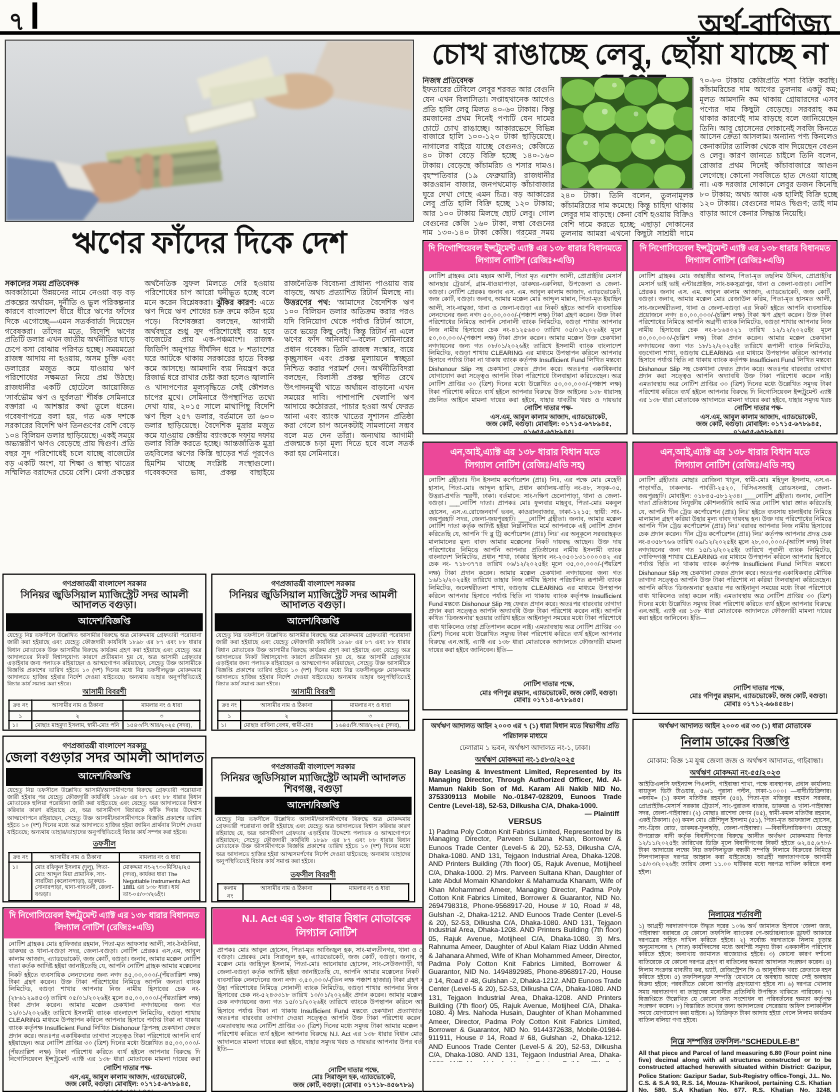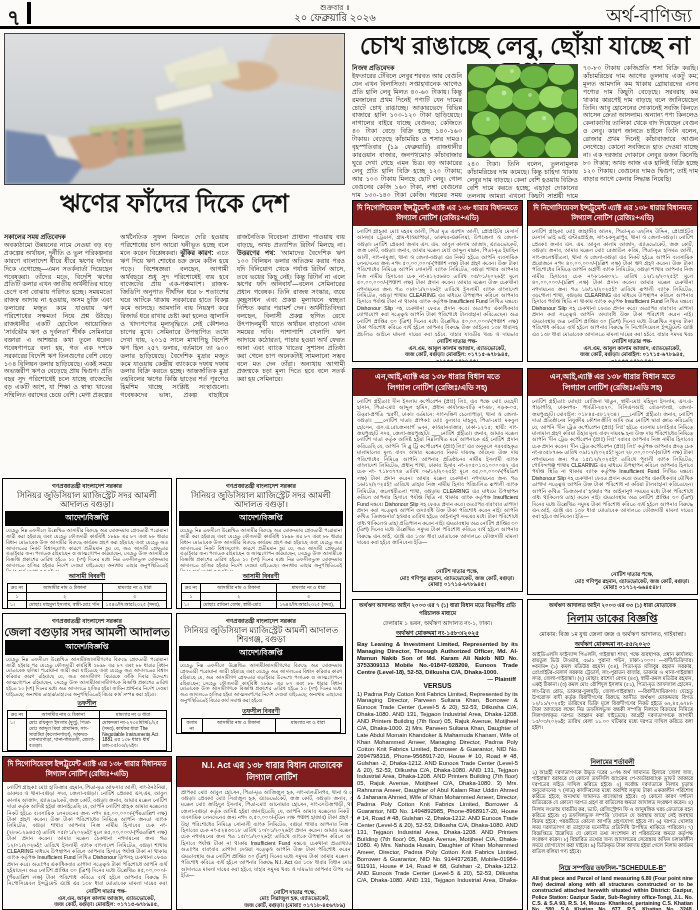--- a/index.html
+++ b/index.html
@@ -7,39 +7,39 @@
         font-family:"Liberation Sans","DejaVu Sans",sans-serif;color:#141414;}
   .abs{position:absolute;}
   .j{text-align:justify;text-justify:inter-word;}
   
   .pgnum{font-size:21px;font-weight:bold;}
   .logo{font-size:21px;font-weight:900;letter-spacing:-0.5px;}
   .logobar{width:4px;height:22px;background:#000;}
   .dateblock{text-align:center;line-height:1.2;}
   .day{font-size:7.5px;}
   .date{font-size:10px;}
-  .section{font-size:18px;font-weight:normal;}
+  .section{font-size:23px;font-weight:bold;}
   .mastrule{left:0;top:26px;width:700px;height:3px;background:#000;}
   
   .headline1{font-size:25px;font-weight:900;text-align:center;line-height:1.05;}
   .headline2{font-size:24px;font-weight:900;text-align:center;line-height:1.05;}
   .stext{font-size:6.3px;line-height:7.9px;}
   .stext b{font-size:6.4px;}
   .cols3{column-count:3;column-gap:8px;}
   .photoframe{border:1px solid #444;box-sizing:border-box;}
   
   .nbox{border:1px solid #000;box-sizing:border-box;background:#fcfbf7;overflow:hidden;}
-  .ntitle{background:#7f1d1d;color:#fff;text-align:center;font-weight:bold;padding:2px 3px 3px;line-height:1.45;}
+  .ntitle{background:#ec4899;color:#fff;text-align:center;font-weight:bold;padding:2px 3px 3px;line-height:1.45;}
   .nt-a{font-size:6.9px;}
   .nt-c{font-size:7.6px;}
   .nbody{font-size:5.2px;line-height:6.4px;padding:2px 4px;text-align:justify;}
   .nsig{font-size:5.4px;line-height:6.6px;font-weight:bold;text-align:center;width:72%;margin-left:auto;padding:2px 4px 0 0;}
   
   .gov{font-size:5.8px;font-weight:bold;text-align:center;padding-top:2px;}
-  .courtname{font-size:8.2px;font-weight:normal;text-align:center;line-height:1.15;}
+  .courtname{font-size:8.2px;font-weight:bold;text-align:center;line-height:1.15;}
   .courtbig{font-size:11.5px;font-weight:900;text-align:center;line-height:1.1;}
   .obar{background:#070707;color:#fff;font-size:7.4px;font-weight:bold;text-align:center;margin:1px 2px;padding:1px 0 2px;}
   .cbody{font-size:4.8px;line-height:5.9px;padding:1px 3px;text-align:justify;}
   .ttl{font-size:6px;font-weight:bold;text-align:center;text-decoration:underline;}
   table.ctab{width:calc(100% - 8px);margin:1px 4px;border-collapse:collapse;font-size:4.7px;line-height:5.7px;}
   table.ctab td{border:1px solid #000;padding:1px 2px;vertical-align:top;}
   .csig{font-size:5.1px;line-height:6.2px;font-weight:bold;text-align:right;padding:2px 8px 0 0;}
   
   .actline{font-size:5.5px;text-align:center;padding-top:2px;font-weight:bold;}
   .bigbn{font-size:13px;font-weight:900;text-align:center;letter-spacing:1px;padding:1px 0;}
@@ -53,24 +53,20 @@
   .auhead{font-size:6.4px;font-weight:bold;text-align:center;text-decoration:underline;padding-top:1px;}
   .schen{font-size:5.2px;line-height:6.2px;padding:1px 4px;text-align:justify;font-weight:bold;}
 </style>
 </head>
 <body>
 
 <div class="page">
 
   <div class="abs pgnum" style="left:7px;top:2px;">৭</div>
   <div class="abs logobar" style="left:27px;top:2px;"></div>
-  <div class="abs dateblock" style="left:270px;top:3px;width:130px;">
-    <div class="day">শুক্রবার ॥</div>
-    <div class="date">২০ ফেব্রুয়ারি ২০২৬</div>
-  </div>
   <div class="abs section" style="right:8px;top:2px;">অর্থ-বাণিজ্য</div>
   <div class="abs mastrule"></div>
 
   <div class="abs photoframe" style="left:4px;top:33px;width:341px;height:152px;">
     <svg width="339" height="150" viewBox="0 0 339 150">
       <defs>
         <linearGradient id="bgg" x1="0" y1="0" x2="0" y2="1">
           <stop offset="0" stop-color="#dcdee0"></stop>
             <stop offset="1" stop-color="#c2c6c9"></stop>
         </linearGradient>
@@ -285,21 +281,21 @@
     </tbody>
       </table>
     <div class="csig">
       <br>
       <br>
       <br>
       
     </div>
   </div>
 
-  <div class="abs nbox" style="left:176px;top:613px;width:170px;height:121px;">
+  <div class="abs nbox" style="left:176px;top:631px;width:170px;height:121px;">
     <div class="gov">গণপ্রজাতন্ত্রী বাংলাদেশ সরকার</div>
     <div class="courtname">সিনিয়র জুডিসিয়াল ম্যাজিস্ট্রেট আমলী আদালত শিবগঞ্জ, বগুড়া</div>
     <div class="obar">আদেশ/বিজ্ঞপ্তি</div>
     <div class="cbody" style="height:42px;overflow:hidden;">যেহেতু নিম্ন তফসীলে উল্লেখিত আসামী/আসামীগণের বিরুদ্ধে অত্র মোকদ্দমায় গ্রেফতারী পরোয়ানা জারী হইয়াছে এবং যেহেতু অত্র আদালতের বিশ্বাস করিবার কারণ রহিয়াছে যে, অত্র আসামীগণ গ্রেফতার এড়াইবার উদ্দেশ্যে পলাতক ও আত্মগোপনে রহিয়াছেন; সেহেতু ফৌজদারী কার্যবিধি ১৮৯৮ এর ৮৭ এবং ৮৮ ধারার বিধান মোতাবেক উক্ত আসামীগণকে বিজ্ঞপ্তি প্রকাশের তারিখ হইতে ১০ (দশ) দিনের মধ্যে অত্র আদালতে হাজির হইয়া আত্মসমর্পণের নির্দেশ দেওয়া যাইতেছে; অন্যথায় তাহাদের অনুপস্থিতিতেই বিচার কার্য সমাপ্ত করা হইবে।</div>
     <div class="ttl">তফসীল বিবরণী</div>
     <table class="ctab">
       <tbody>
           <tr>
         <td style="width:13%;text-align:center;">কলাম নং</td>
         <td style="width:46%;text-align:center;">আসামীর নাম ও ঠিকানা</td>

